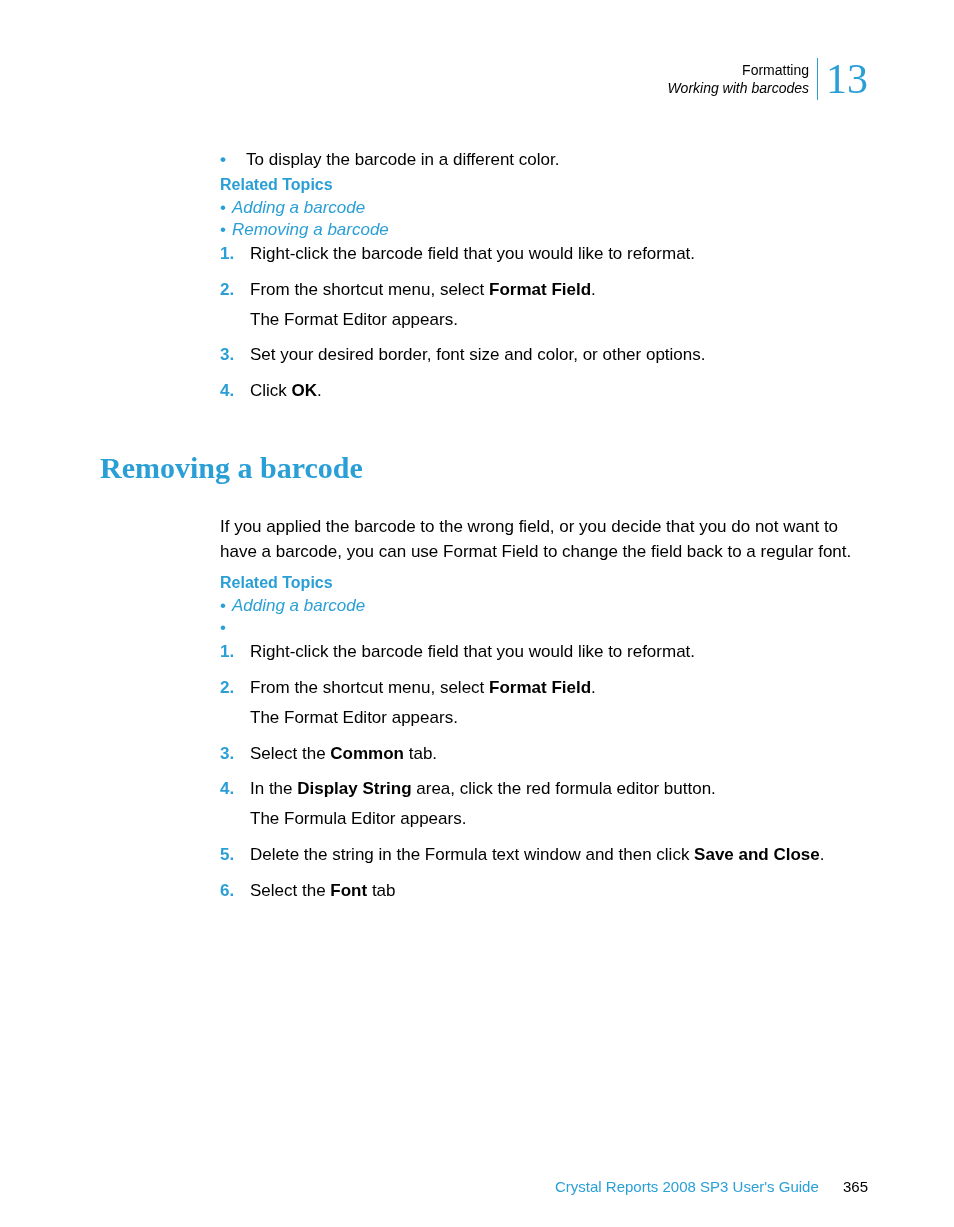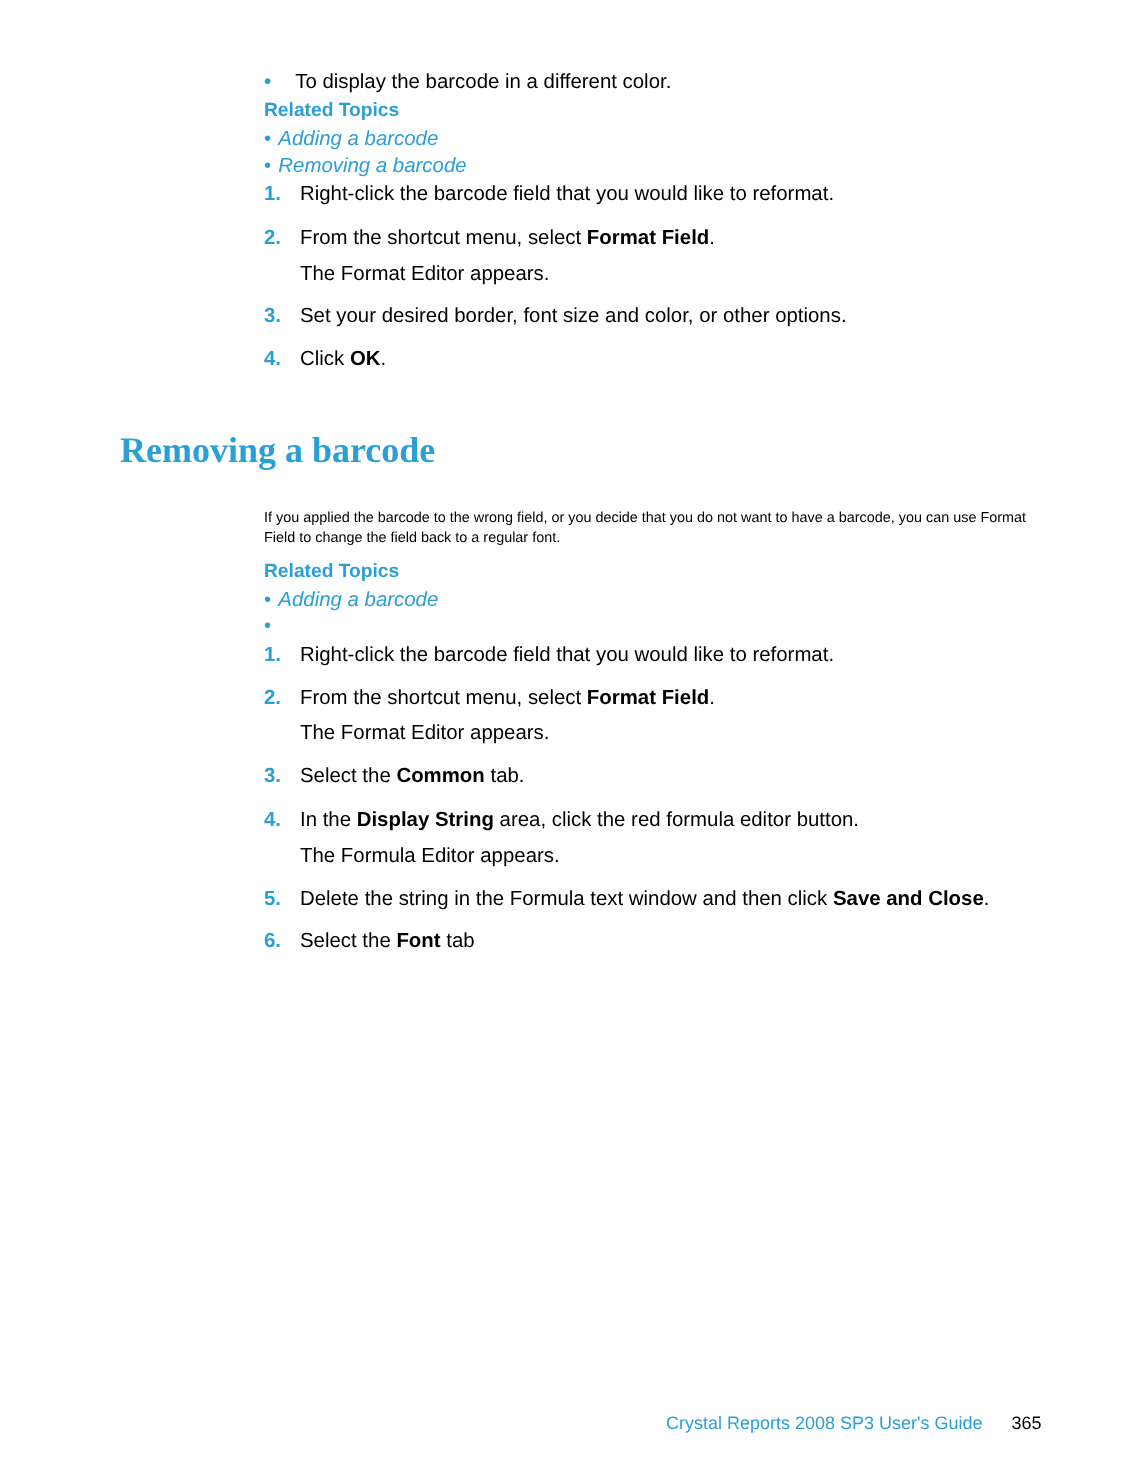--- a/index.html
+++ b/index.html
@@ -103,41 +103,51 @@
   .ol-num {
     color: #2a9fd6;
     font-weight: bold;
     min-width: 20px;
   }
   .ol-body { flex: 1; }
   .ol-result {
     margin-top: 6px;
   }
   .para {
-    font-size: 12px;
+    font-size: 17px;
     line-height: 1.45;
     margin-bottom: 10px;
   }
   .footer {
     position: absolute;
     bottom: 32px;
     right: 86px;
     font-size: 15px;
     color: #2a9fd6;
   }
   .footer-page {
     margin-left: 20px;
     color: #000;
   }
 </style>
 </head>
 <body>
 
 <div class="page">
 
+  <div class="header">
+    <div class="header-inner">
+      <div class="header-text">
+        <div class="header-line1">Formatting</div>
+        <div class="header-line2">Working with barcodes</div>
+      </div>
+      <div class="divider"></div>
+      <div class="chapter-num">13</div>
+    </div>
+  </div>
 
   <div class="content">
     <div class="bullet-item">
       <span class="bullet-point">•</span>
       <span>To display the barcode in a different color.</span>
     </div>
     <div class="related-topics-label">Related Topics</div>
     <div class="related-item">
       <span class="link-dot">•</span>
       <span class="link-text">Adding a barcode</span>

